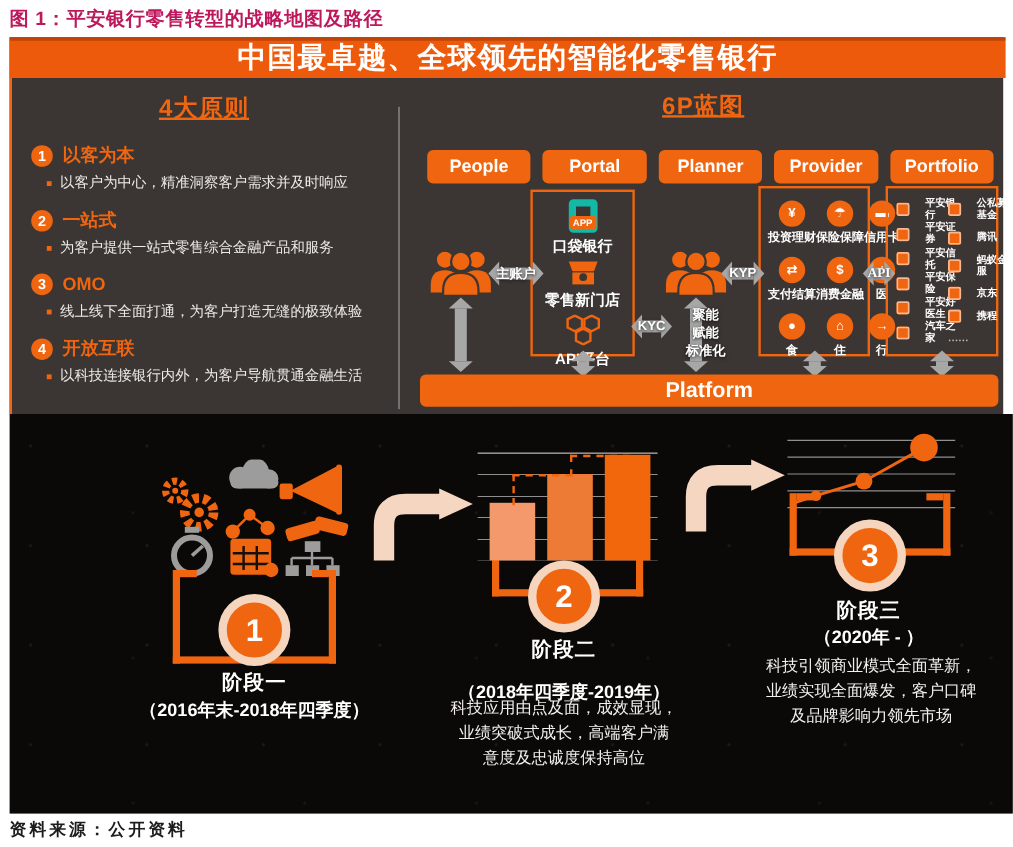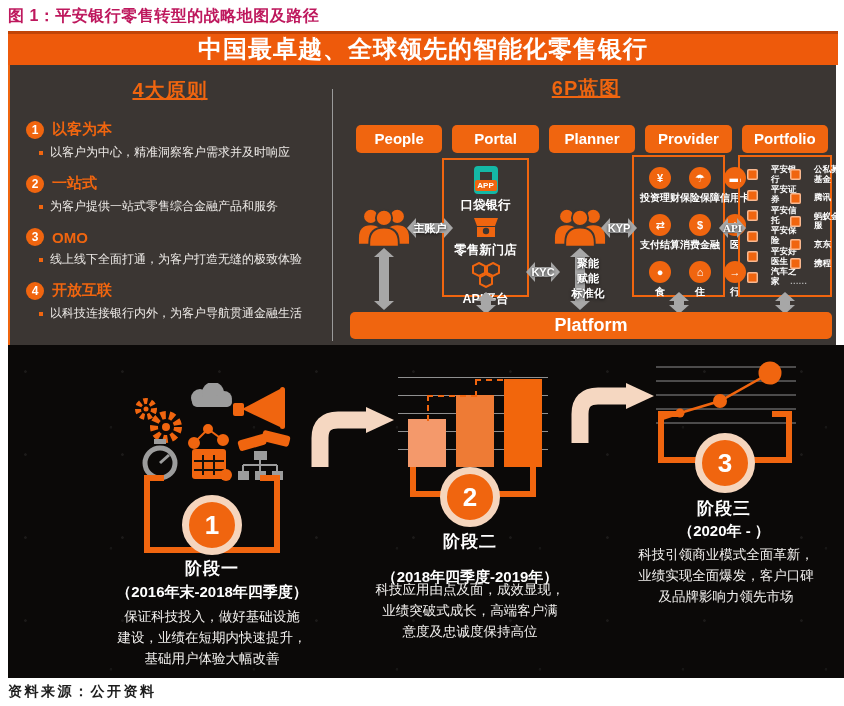--- a/index.html
+++ b/index.html
@@ -370,23 +370,20 @@
         <rect x="125" y="88" width="11" height="9"></rect>
         <rect x="142" y="88" width="11" height="9"></rect>
       <path d="M130 77 v5 M113 82 h34 M113 82 v6 M130 82 v6 M147 82 v6" fill="none" stroke="#9C9C9C" stroke-width="2"></path>
     </g>
   </svg>
 
   <div class="bracket" style="left:136px;top:130px;width:136px;height:78px;"></div>
   <div class="stage-circle" style="left:174px;top:150px;">1</div>
   <div class="stage-name" style="left:134px;top:212px;width:140px;">阶段一</div>
   <div class="stage-period" style="left:94px;top:238px;width:220px;">（2016年末-2018年四季度）</div>
-  <div class="stage-desc" style="left:84px;top:262px;width:240px;">保证科技投入，做好基础设施
-建设，业绩在短期内快速提升，
-基础用户体验大幅改善</div>
 
   <svg class="elbow" style="left:300px;top:60px;" width="88" height="64" viewBox="0 0 88 64">
     <path d="M12 62 V33 Q12 15 30 15 H60" fill="none" stroke="#F5D7C1" stroke-width="17"></path>
     <polygon points="58,2 86,15 58,28" fill="#F5D7C1"></polygon>
   </svg>
 
   <div class="s2chart" style="left:390px;top:32px;">
     <div class="bar" style="left:10px;height:48px;background:#F4996B;"></div>
     <div class="bar" style="left:58px;height:72px;background:#EE7B35;"></div>
     <div class="bar" style="left:106px;height:88px;background:#F2660C;"></div>

